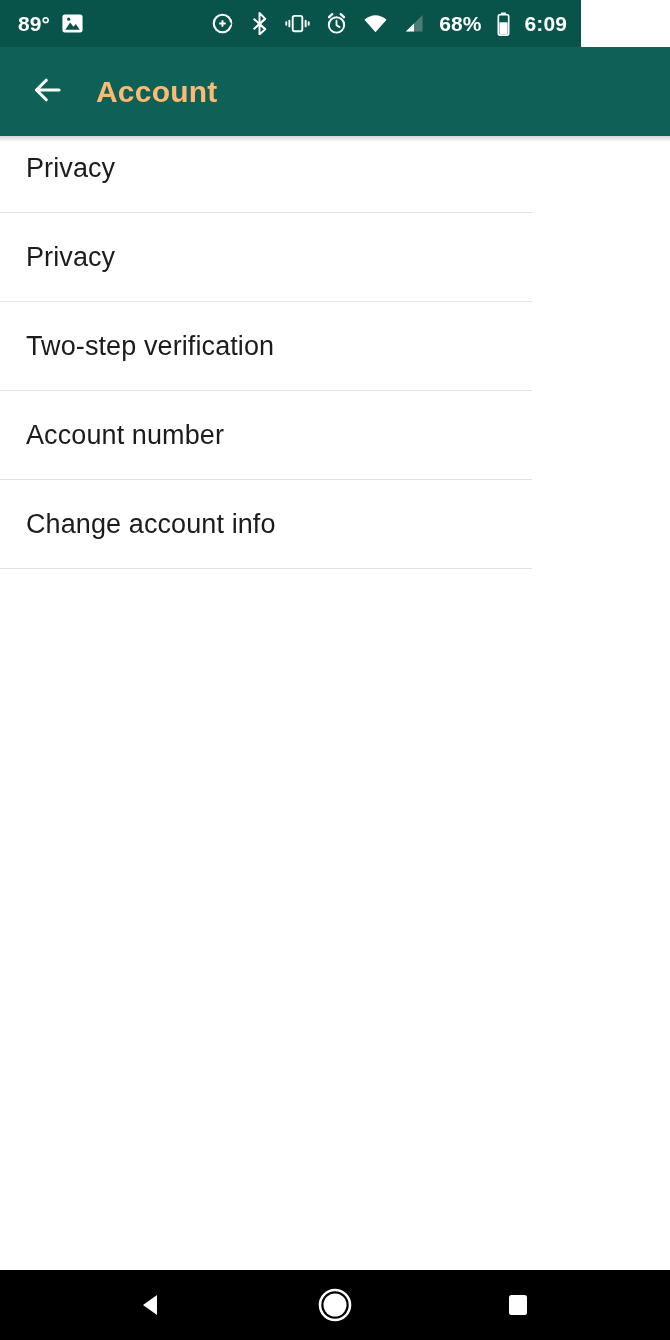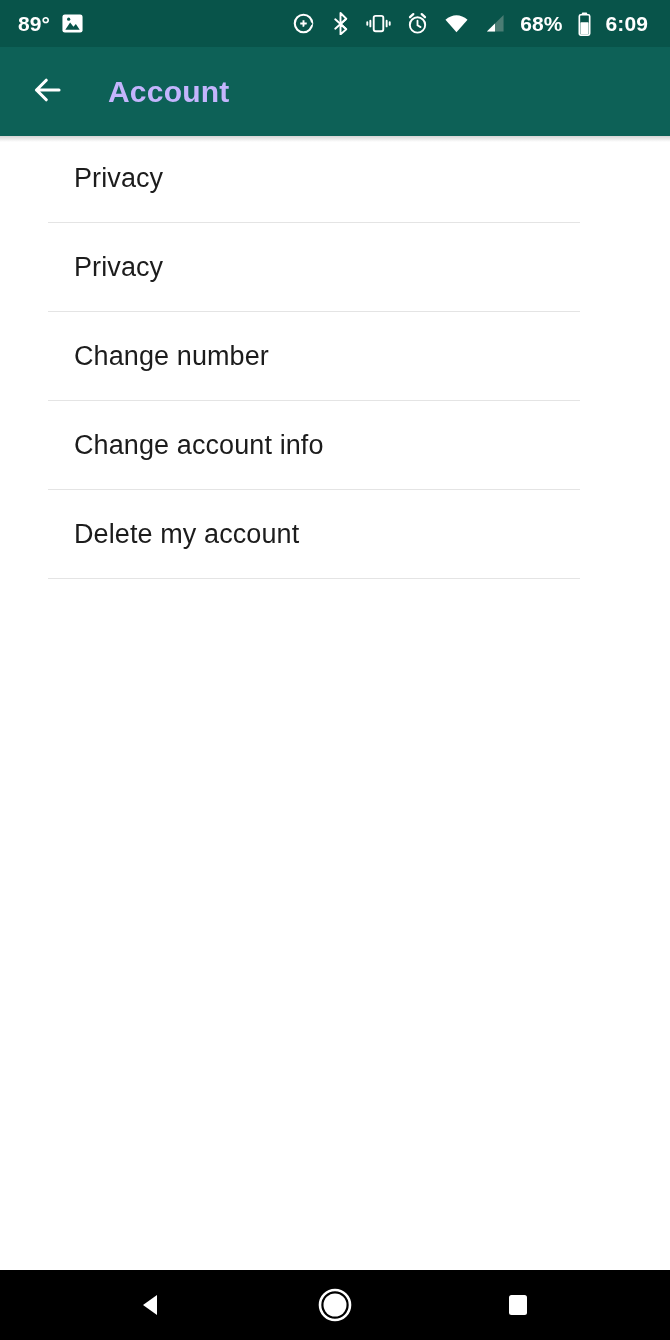--- a/index.html
+++ b/index.html
@@ -17,27 +17,27 @@
     width: 670px;
     height: 1340px;
     overflow: hidden;
     background: #ffffff;
   }
 
   
   #status-bar {
     position: absolute;
     top: 0; left: 0;
-    width: 670px;
+    width: 581px;
     height: 47px;
     background: #08544a;
     display: flex;
     align-items: center;
     box-sizing: border-box;
-    padding: 0 22px 0 18px;
+    padding: 0 14px 0 18px;
   }
   .sb-left {
     display: flex;
     align-items: center;
     gap: 11px;
   }
   .sb-right {
     margin-left: auto;
     display: flex;
     align-items: center;
@@ -73,44 +73,43 @@
   #back-btn {
     width: 42px;
     height: 42px;
     display: flex;
     align-items: center;
     justify-content: center;
     cursor: pointer;
     flex: none;
   }
   #toolbar-title {
-    color: #c4b5fd;
+    color: #fdba74;
     font-size: 30px;
     font-weight: bold;
-    margin-left: 40px;
+    margin-left: 28px;
     letter-spacing: 0.2px;
     white-space: nowrap;
   }
   #toolbar-shadow {
     position: absolute;
     top: 136px; left: 0;
     width: 670px;
     height: 6px;
     background: linear-gradient(to bottom, rgba(0,0,0,0.17), rgba(0,0,0,0.0));
     z-index: 4;
     pointer-events: none;
   }
 
   
   #settings-list {
     position: absolute;
-    top: 134px; left: 0;
+    top: 124px; left: 0;
     width: 536px;
     background: #ffffff;
-    margin-left: 48px;
   }
   .list-row {
     position: relative;
     height: 89px;
     display: flex;
     align-items: center;
     box-sizing: border-box;
     padding-left: 26px;
     background: #ffffff;
     cursor: pointer;
@@ -256,32 +255,32 @@
   <div id="settings-list">
 
     <div class="list-row">
       <span class="row-label">Privacy</span>
     </div>
 
     <div class="list-row">
       <span class="row-label">Privacy</span>
     </div>
 
-
-    <div class="list-row">
-      <span class="row-label">Change number</span>
+    <div class="list-row">
+      <span class="row-label">Two-step verification</span>
+    </div>
+
+    <div class="list-row">
+      <span class="row-label">Account number</span>
     </div>
 
     <div class="list-row">
       <span class="row-label">Change account info</span>
     </div>
 
-    <div class="list-row">
-      <span class="row-label">Delete my account</span>
-    </div>
 
   </div>
 
   <div id="content-filler"></div>
 
   <div id="nav-bar">
 
     <div class="nav-btn">
       <span>
         <svg width="30" height="30" viewBox="0 0 30 30">

